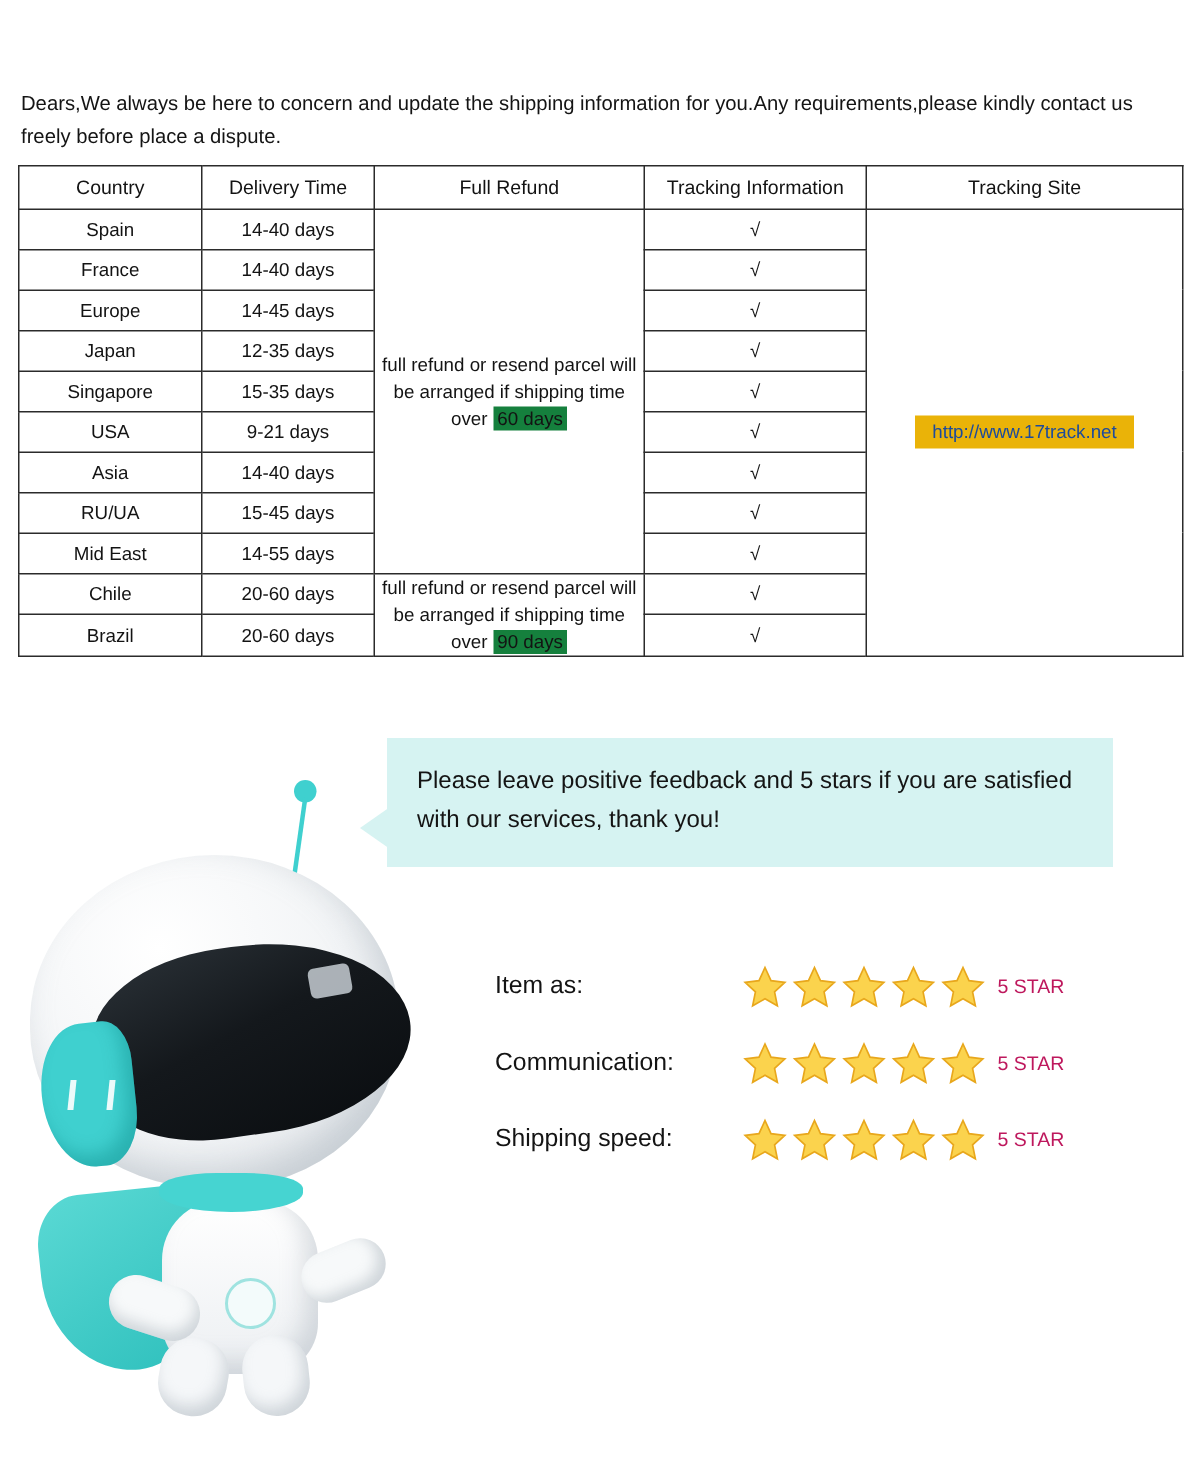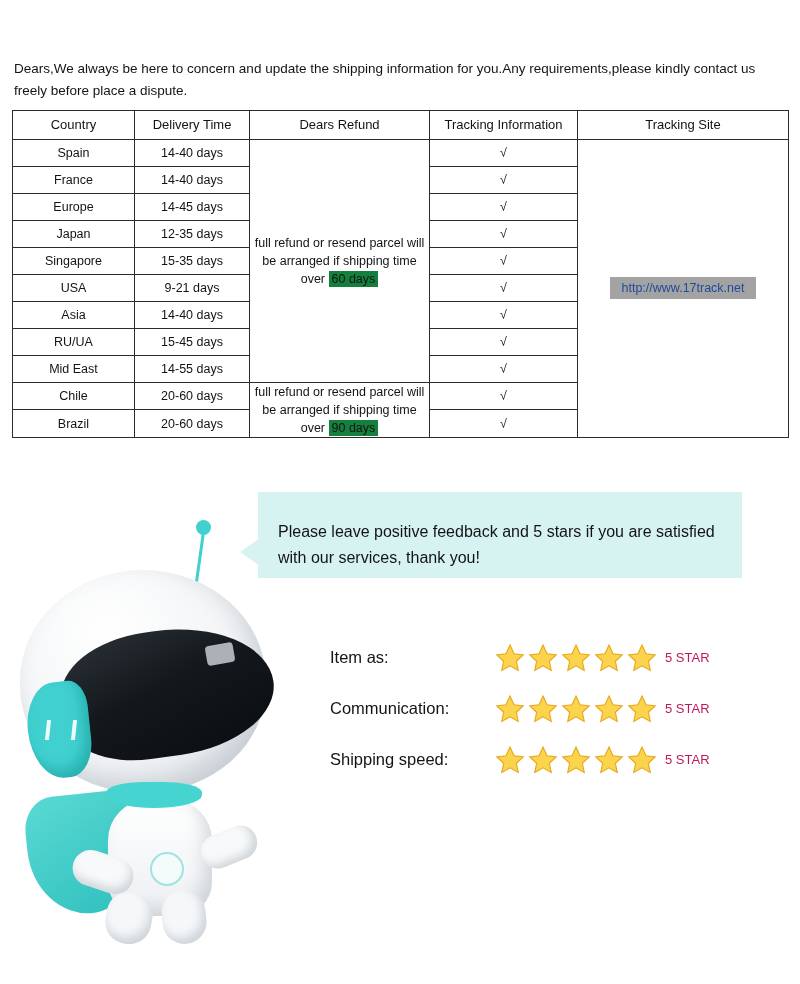--- a/index.html
+++ b/index.html
@@ -67,21 +67,21 @@
     padding: 1px 3px;
   }
   .tick {
     font-size: 13px;
   }
   .site-cell {
     vertical-align: middle;
   }
   .site-link {
     display: inline-block;
-    background: #a3a3a3;
+    background: #eab308;
     color: #1d4b9c;
     font-size: 12.5px;
     padding: 4px 12px;
     text-decoration: none;
   }
 
   
   .feedback-block {
     position: absolute;
     left: 0;
@@ -254,21 +254,21 @@
     box-shadow: inset -4px -6px 10px rgba(160,170,180,0.45);
   }
 
   
   .bubble {
     position: absolute;
     background: #d6f3f2;
     color: #141414;
     font-size: 16px;
     line-height: 1.62;
-    padding: 27px 20px;
+    padding: 16px 20px;
     box-sizing: border-box;
   }
   .bubble-top {
     left: 258px;
     top: 40px;
     width: 484px;
     height: 86px;
   }
   .bubble-top:after {
     content: "";
@@ -334,21 +334,21 @@
       <col class="col-country">
       <col class="col-delivery">
       <col class="col-refund">
       <col class="col-tracking">
       <col class="col-site">
     </colgroup>
     <thead>
       <tr>
         <th>Country</th>
         <th>Delivery Time</th>
-        <th>Dears Refund</th>
+        <th>Full Refund</th>
         <th>Tracking Information</th>
         <th>Tracking Site</th>
       </tr>
     </thead>
     <tbody>
 
       <tr>
         <td>Spain</td>
         <td>14-40 days</td>
         <td class="refund-cell" rowspan="9">

